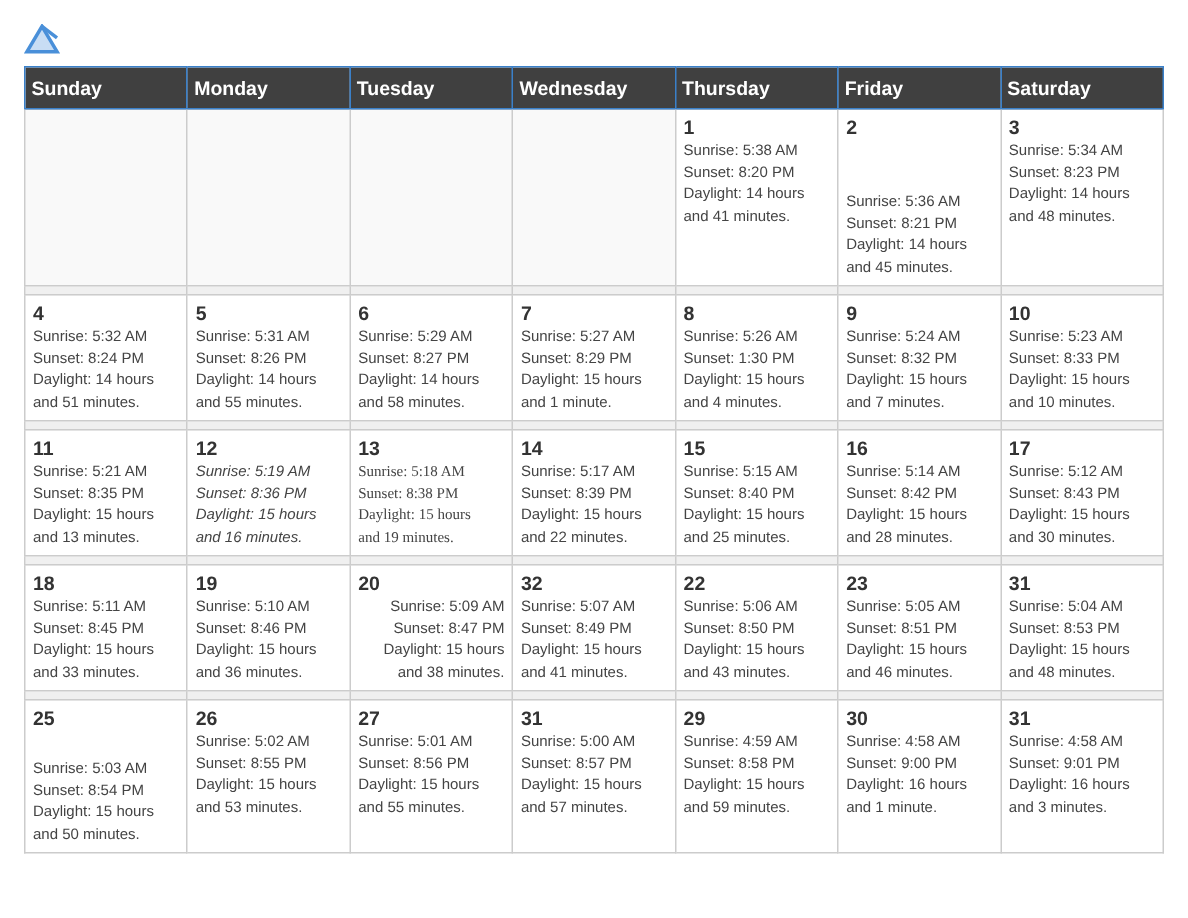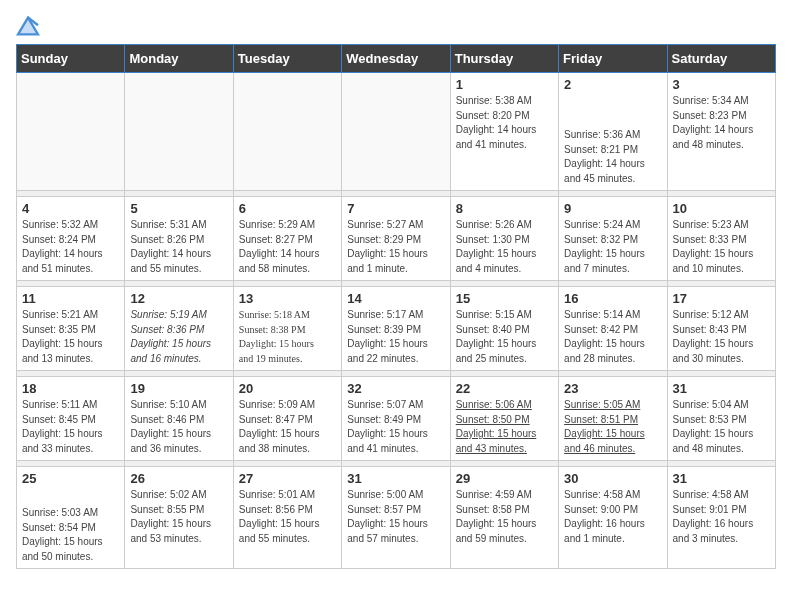--- a/index.html
+++ b/index.html
@@ -282,42 +282,42 @@
         </td>
         <td>
           <span class="day-num">19</span>
           <div class="day-info" style="white-space: pre-line;">Sunrise: 5:10 AM
 Sunset: 8:46 PM
 Daylight: 15 hours
 and 36 minutes.</div>
         </td>
         <td>
           <span class="day-num">20</span>
-          <div class="day-info" style="white-space: pre-line;">Sunrise: 5:09 AM
+          <div class="day-info" style="white-space: pre-line; text-align: right;">Sunrise: 5:09 AM
 Sunset: 8:47 PM
 Daylight: 15 hours
 and 38 minutes.</div>
         </td>
         <td>
           <span class="day-num">32</span>
           <div class="day-info" style="white-space: pre-line;">Sunrise: 5:07 AM
 Sunset: 8:49 PM
 Daylight: 15 hours
 and 41 minutes.</div>
         </td>
         <td>
           <span class="day-num">22</span>
-          <div class="day-info" style="white-space: pre-line; text-decoration: underline;">Sunrise: 5:06 AM
+          <div class="day-info" style="white-space: pre-line;">Sunrise: 5:06 AM
 Sunset: 8:50 PM
 Daylight: 15 hours
 and 43 minutes.</div>
         </td>
         <td>
           <span class="day-num">23</span>
-          <div class="day-info" style="white-space: pre-line; text-decoration: underline;">Sunrise: 5:05 AM
+          <div class="day-info" style="white-space: pre-line;">Sunrise: 5:05 AM
 Sunset: 8:51 PM
 Daylight: 15 hours
 and 46 minutes.</div>
         </td>
         <td>
           <span class="day-num">31</span>
           <div class="day-info" style="white-space: pre-line;">Sunrise: 5:04 AM
 Sunset: 8:53 PM
 Daylight: 15 hours
 and 48 minutes.</div>

